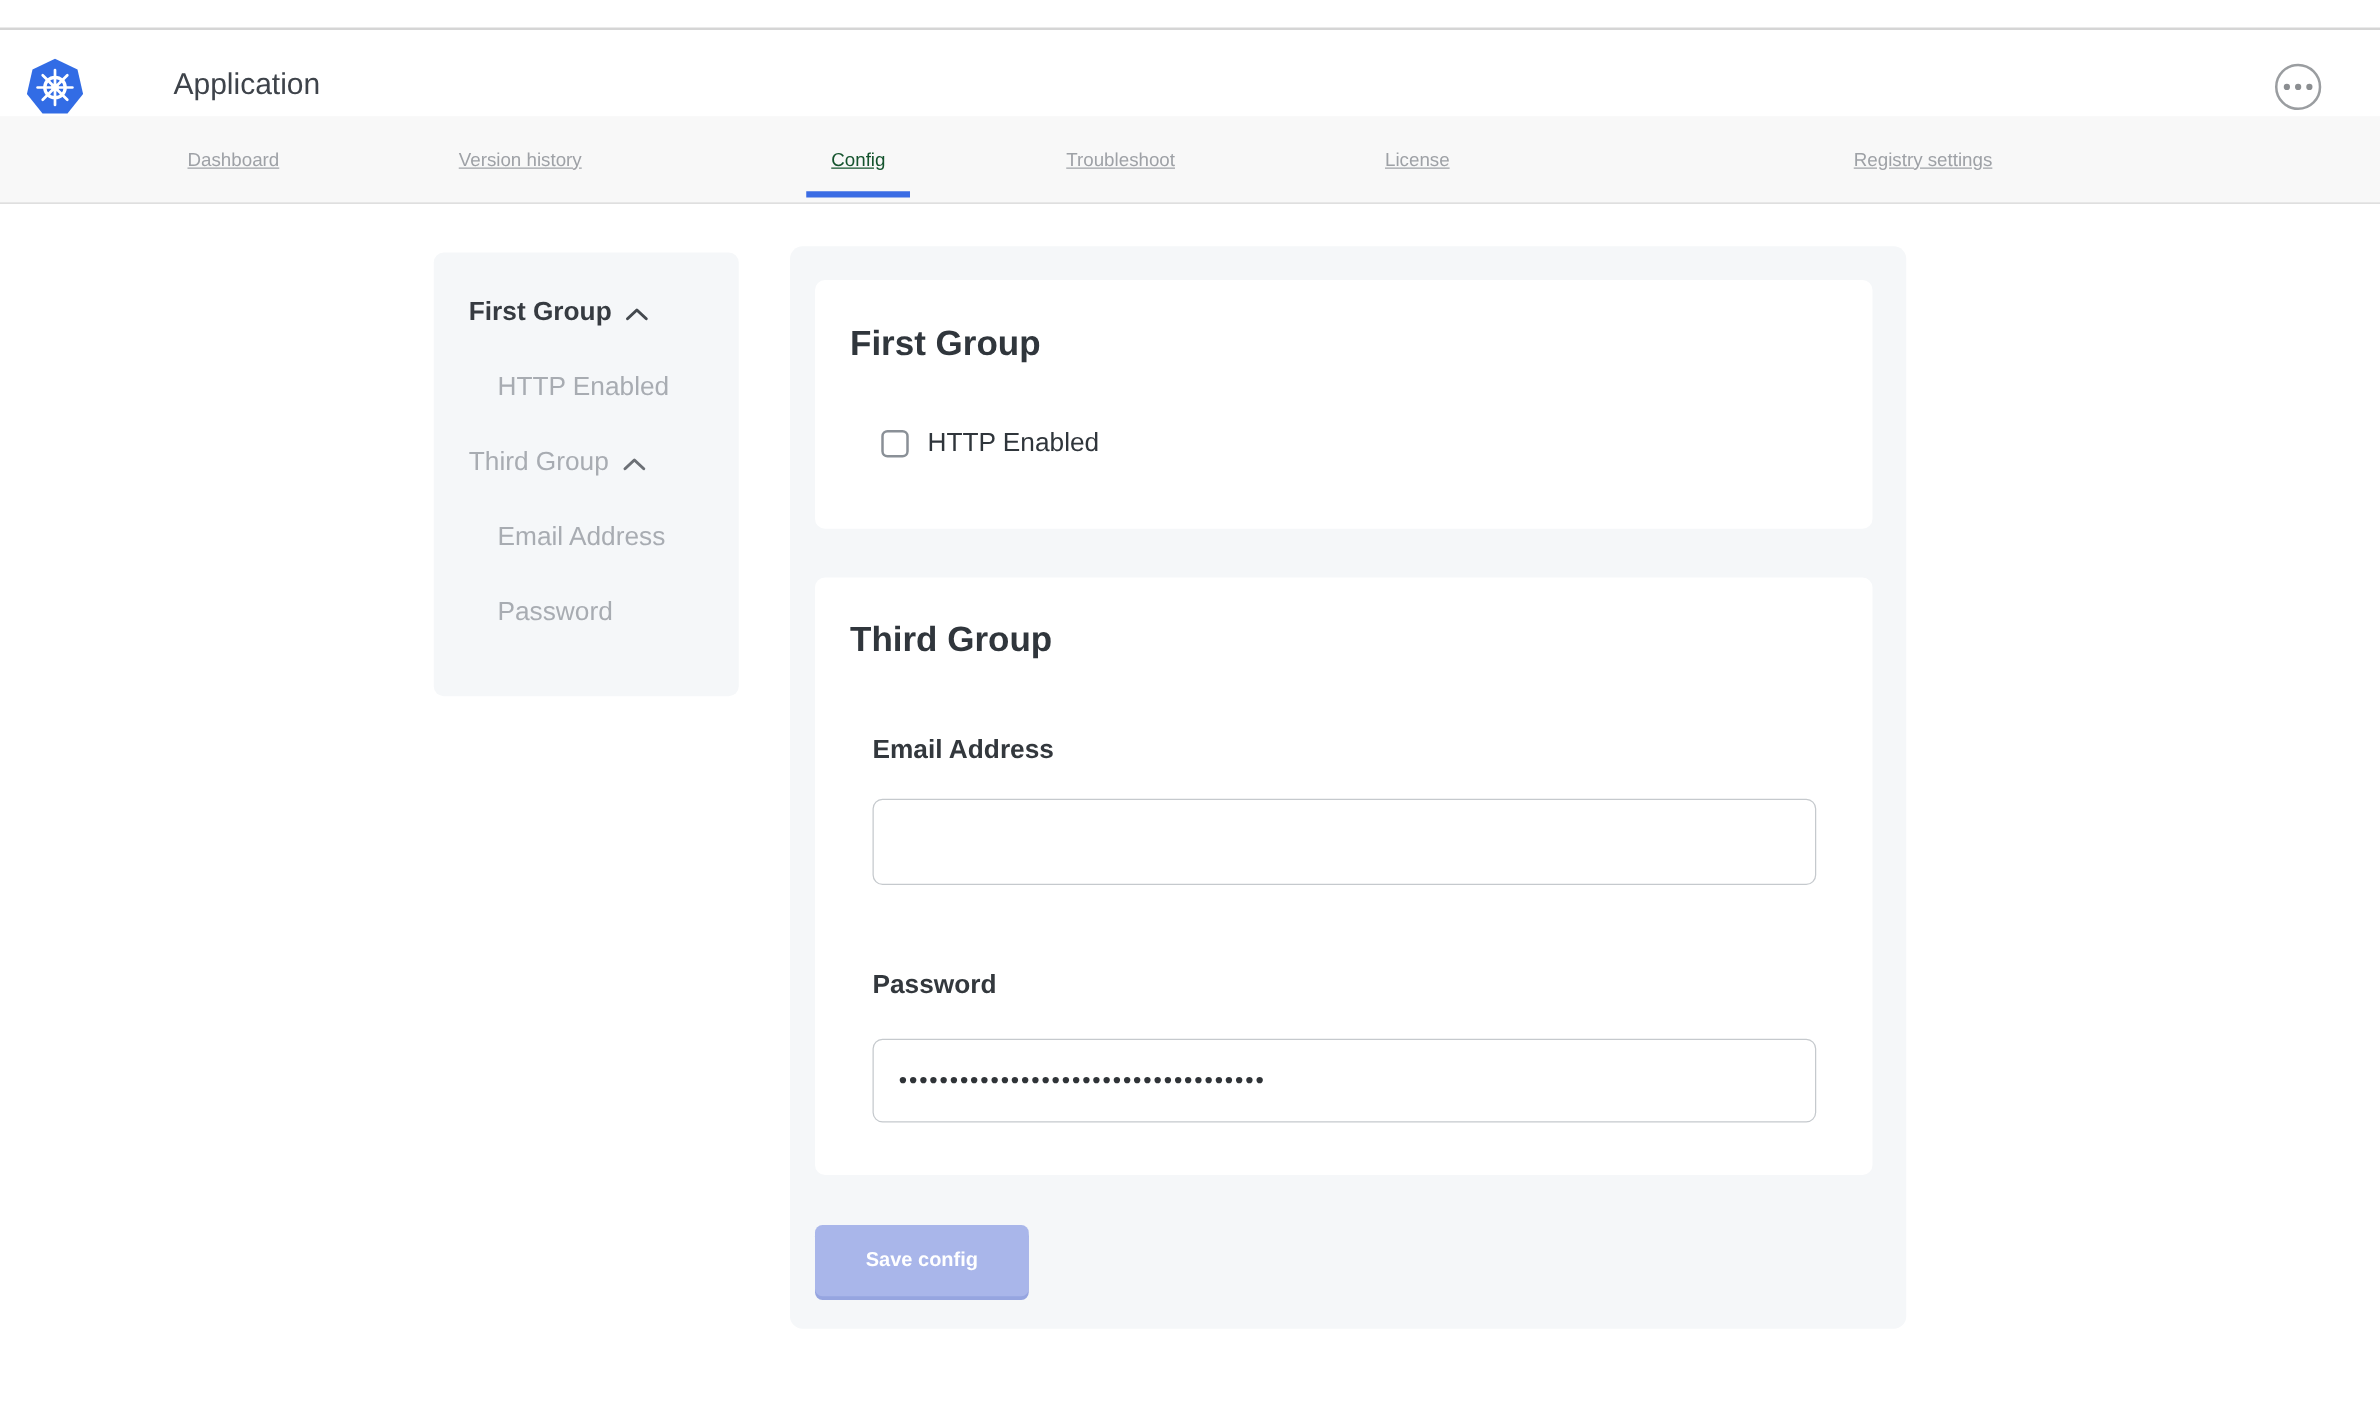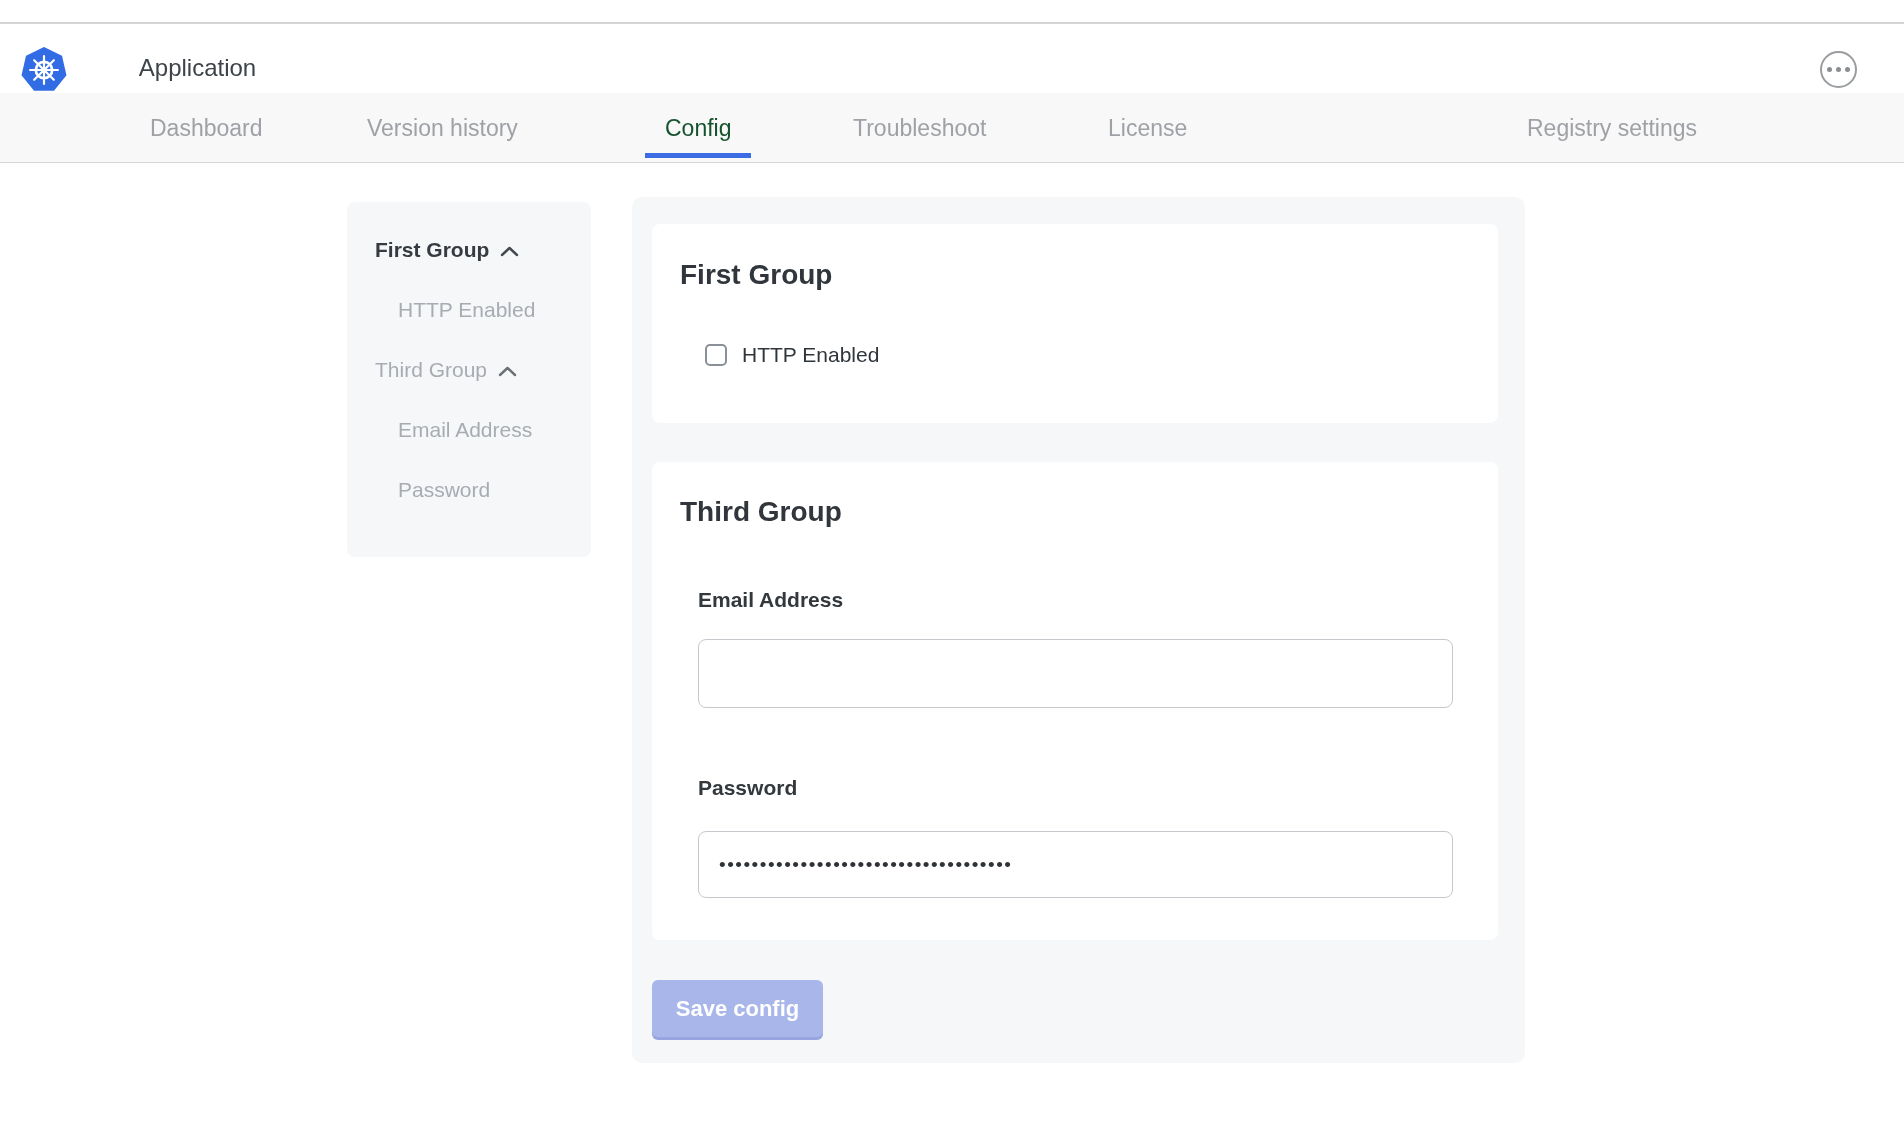--- a/index.html
+++ b/index.html
@@ -24,21 +24,21 @@
   }
   .menu-btn i { width:5px; height:5px; border-radius:50%; background:#8b8e91; }
 
   
   .subnav {
     position:absolute; left:0; top:93px; width:1904px; height:70px;
     background:#f8f8f8; border-bottom:1px solid #d6d6d6;
   }
   .subnav .tab {
     position:absolute; top:0; height:70px; display:flex; align-items:center;
-    padding:0 20px; font-size:23px; color:#9ea1a6; cursor:pointer; white-space:nowrap;
+    padding:0 20px; font-size:15px; color:#9ea1a6; cursor:pointer; white-space:nowrap;text-decoration:underline;
   }
   .subnav .tab.active { color:#14532d; }
   .subnav .tab.active::after {
     content:""; position:absolute; left:0; right:0; bottom:5px; height:5px; background:#3b6ce4;
   }
 
   
   .sidebar {
     position:absolute; left:347px; top:202px; width:244px; height:355px;
     background:#f5f7f9; border-radius:8px; padding-top:36px;
@@ -80,21 +80,21 @@
     font-family:"Liberation Sans","DejaVu Sans",sans-serif; font-size:20px; color:#2f3337;
     padding:0 20px; outline:none;
   }
   .inp-email { top:177px; }
   .inp-password { top:369px; height:67px; font-size:19px; letter-spacing:1.5px; color:#2f3337; }
 
   .save-btn {
     position:absolute; left:20px; top:783px; width:171px; height:57px;
     background:#a9b6ea; border:none; border-radius:6px;
     box-shadow:0 3px 0 0 #96a5e0;
-    color:#ffffff; font-family:inherit; font-size:22px; font-weight:700; cursor:pointer;
+    color:#ffffff; font-family:inherit; font-size:16px; font-weight:700; cursor:pointer;
   }
 </style>
 </head>
 <body>
 
 <header class="app-header">
   <span class="logo">
     <svg viewBox="0 0 100 100" width="52" height="48">
       <polygon points="50,2 87.5,20.1 96.8,60.7 70.8,93.2 29.2,93.2 3.2,60.7 12.5,20.1" fill="#326ce5"></polygon>
       <g stroke="#ffffff" stroke-width="4.5" stroke-linecap="round">
@@ -118,21 +118,21 @@
       <i></i>
   </div>
 </header>
 
 <nav class="subnav">
   <div class="tab" style="left:130px">Dashboard</div>
   <div class="tab" style="left:347px">Version history</div>
   <div class="tab active" style="left:645px">Config</div>
   <div class="tab" style="left:833px">Troubleshoot</div>
   <div class="tab" style="left:1088px">License</div>
-  <div class="tab" style="left:1507px">Registry settings</div>
+  <div class="tab" style="left:1463px">Registry settings</div>
 </nav>
 
 <aside class="sidebar">
   <div class="side-item group">
     <span>First Group</span>
     <span class="chev">
       <svg width="19" height="11" viewBox="0 0 19 11">
           <polyline points="2,9 9.5,2 17,9" fill="none" stroke="#44494f" stroke-width="2.4" stroke-linecap="round" stroke-linejoin="round"></polyline>
         </svg>
     </span>

